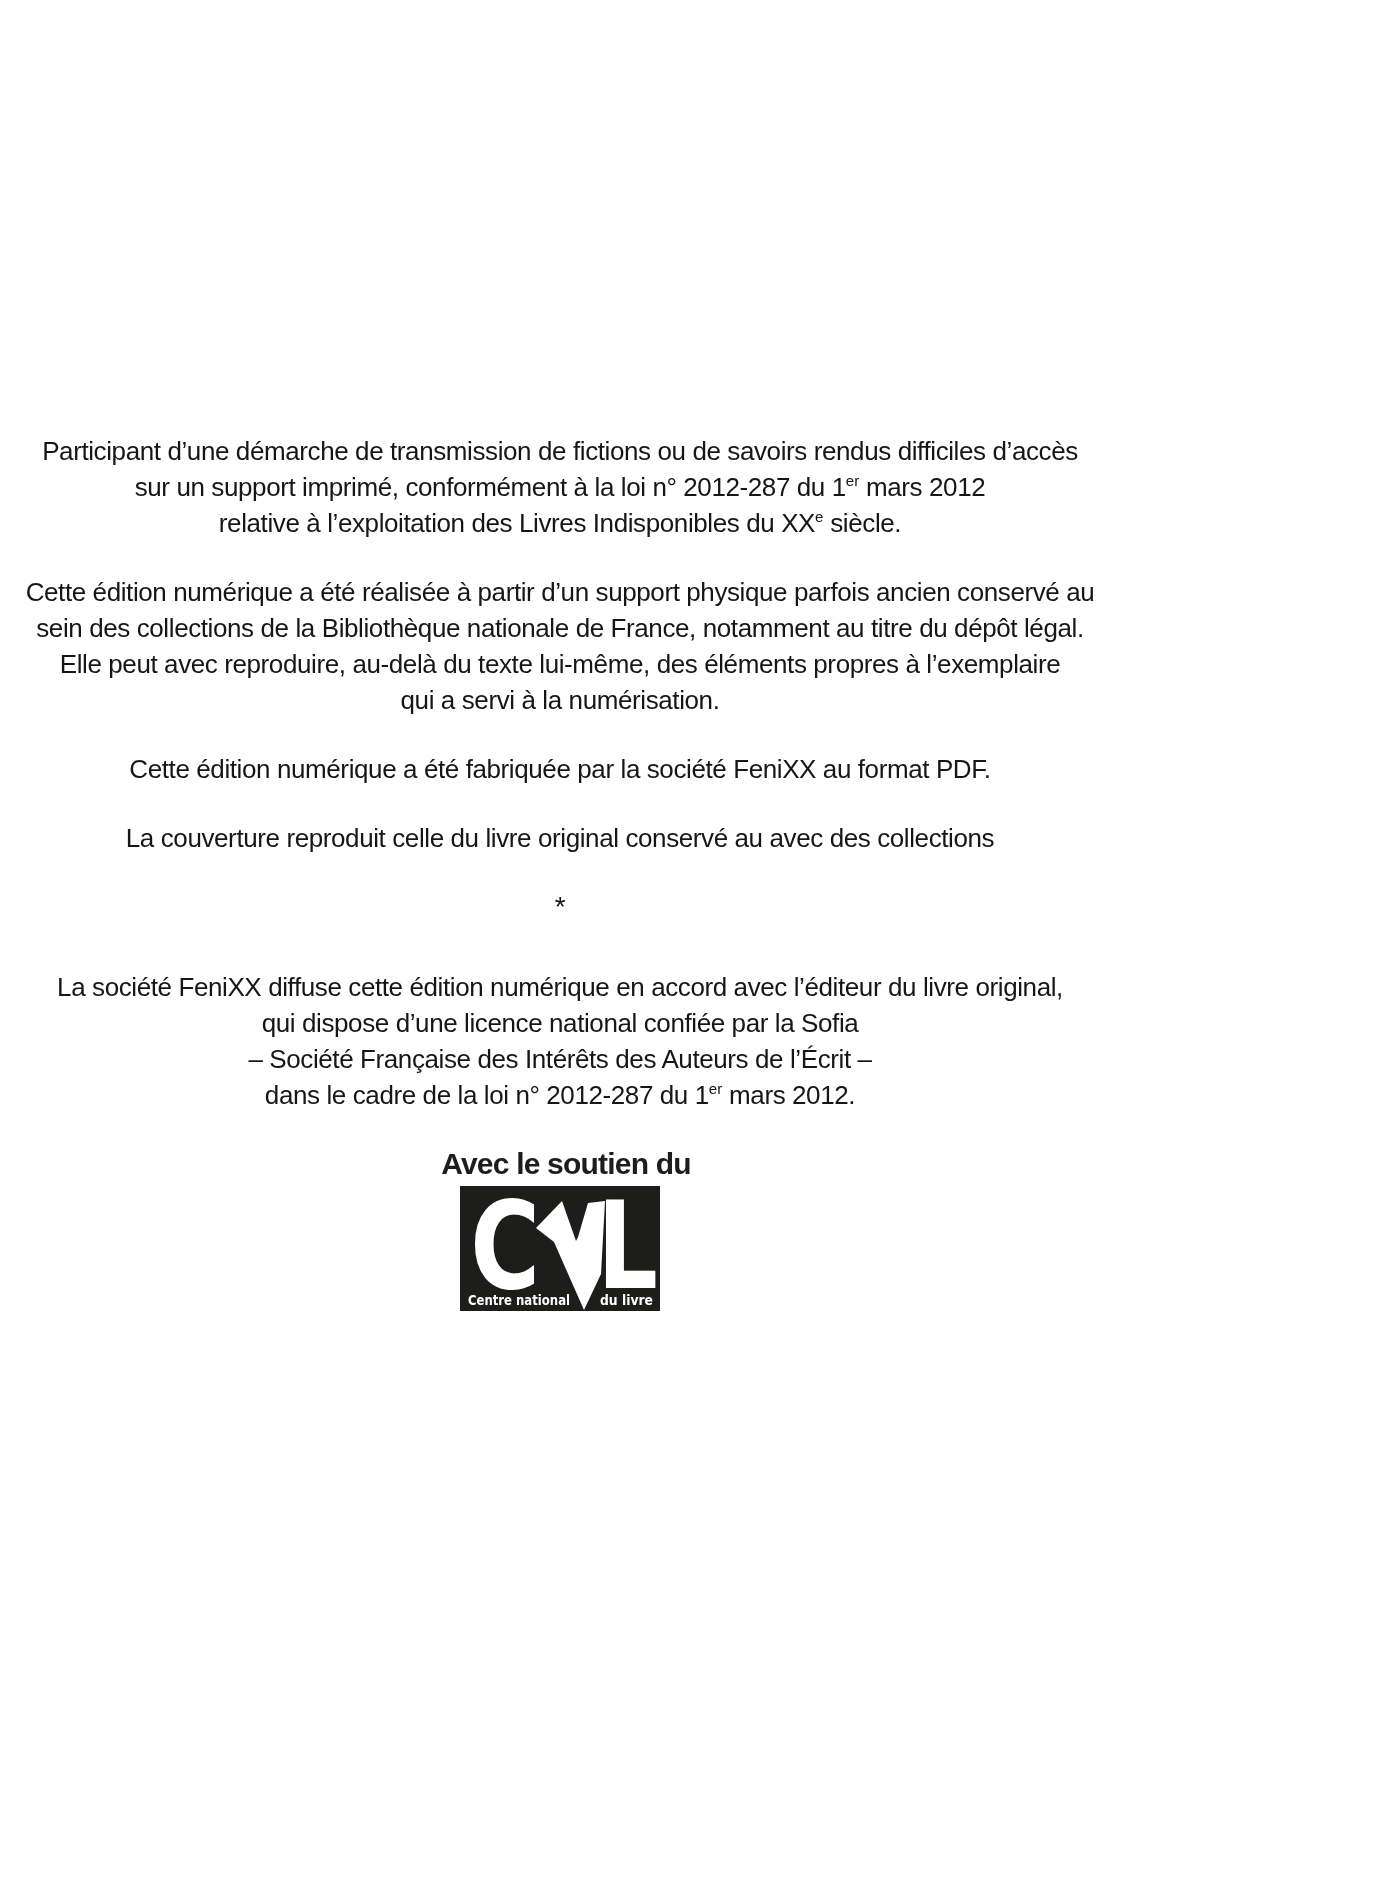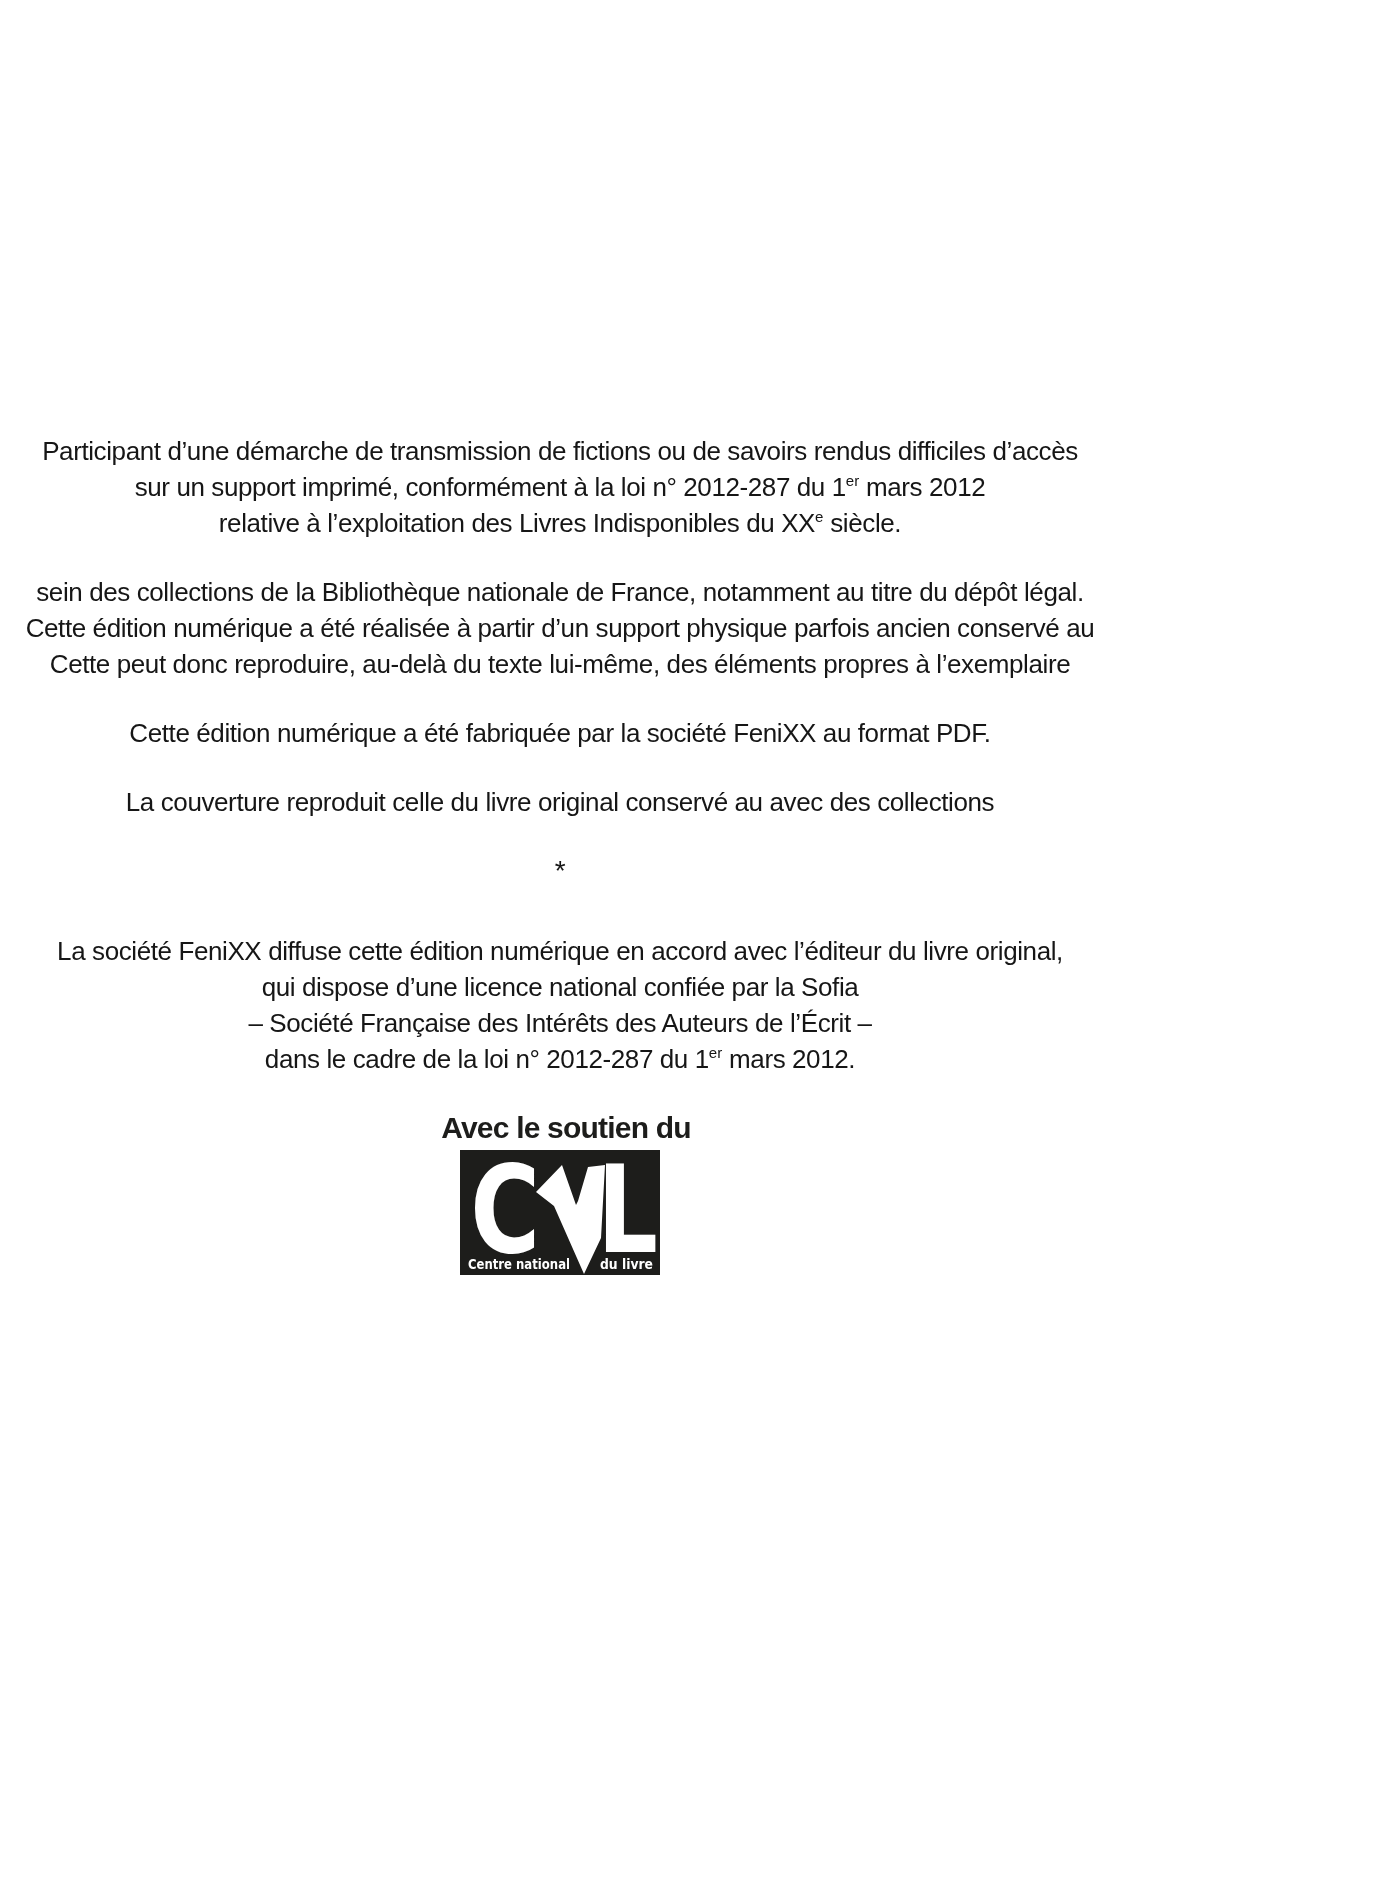--- a/index.html
+++ b/index.html
@@ -72,23 +72,24 @@
 
 <div class="page">
 
   <div class="body-text">
       <p class="para">
         <span class="line"><span>Participant d’une démarche de transmission de fictions ou de savoirs rendus difficiles d’accès</span></span>
         <span class="line"><span>sur un support imprimé, conformément à la loi n° 2012-287 du 1</span><sup>er</sup><span> mars 2012</span></span>
         <span class="line"><span>relative à l’exploitation des Livres Indisponibles du XX</span><sup>e</sup><span> siècle.</span></span>
       </p>
       <p class="para">
+        <span class="line"><span>Cette édition numérique a été réalisée à partir d’un support physique parfois ancien conservé au</span></span>
         <span class="line"><span>sein des collections de la Bibliothèque nationale de France, notamment au titre du dépôt légal.</span></span>
-        <span class="line"><span>Cette édition numérique a été réalisée à partir d’un support physique parfois ancien conservé au</span></span>
-        <span class="line"><span>Cette peut donc reproduire, au-delà du texte lui-même, des éléments propres à l’exemplaire</span></span>
+        <span class="line"><span>Elle peut avec reproduire, au-delà du texte lui-même, des éléments propres à l’exemplaire</span></span>
+        <span class="line"><span>qui a servi à la numérisation.</span></span>
       </p>
       <p class="para">
         <span class="line"><span>Cette édition numérique a été fabriquée par la société FeniXX au format PDF.</span></span>
       </p>
       <p class="para">
         <span class="line"><span>La couverture reproduit celle du livre original conservé au avec des collections</span></span>
       </p>
       <p class="para separator">
         <span class="line"><span>*</span></span>
       </p>

